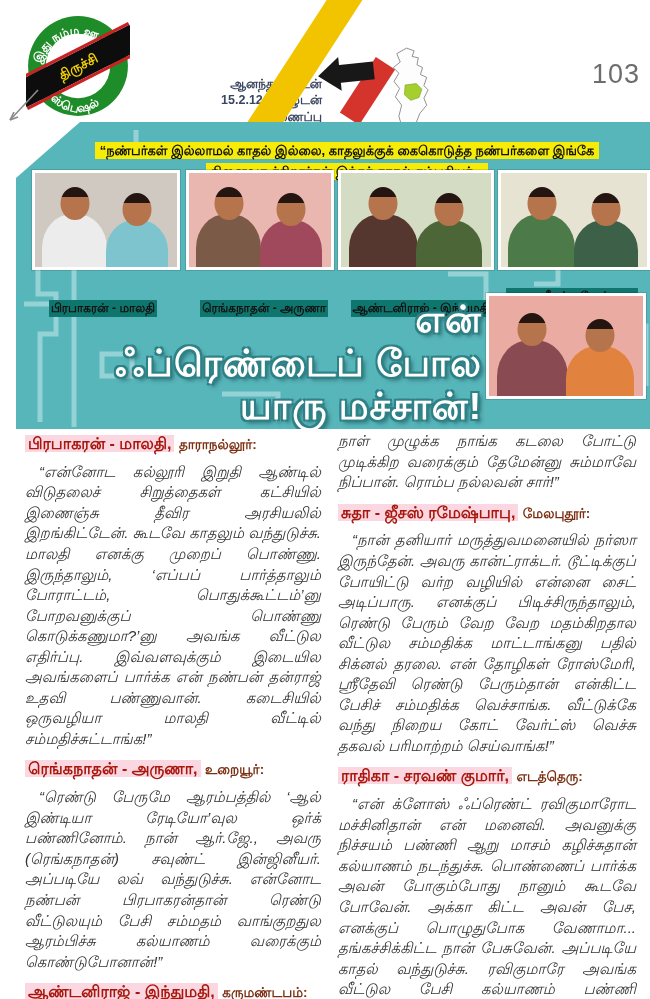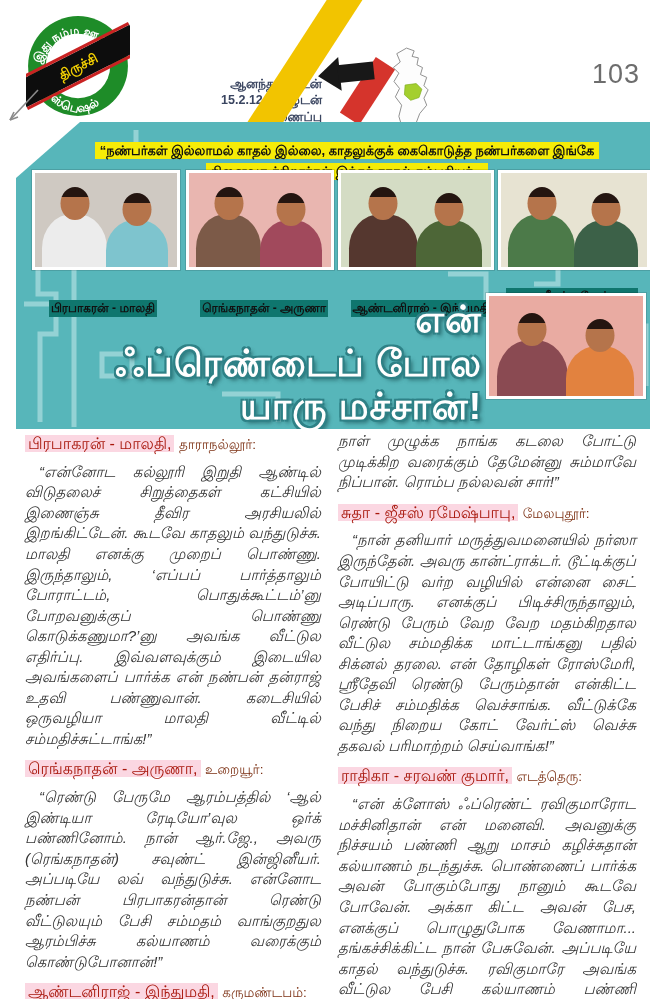--- a/index.html
+++ b/index.html
@@ -48,21 +48,21 @@
   .headline{position:absolute;left:14px;top:176px;width:452px;text-align:right;
     color:#ffffff;font-weight:bold;font-size:37px;line-height:1.18;letter-spacing:1px;
     text-shadow:2px 2px 0 #2e8186,-2px -2px 0 #2e8186,2px -2px 0 #2e8186,-2px 2px 0 #2e8186,3px 3px 4px rgba(20,70,74,.8);}
   .headline span{display:block;}
   
   .col{position:absolute;font-size:15px;line-height:1.37;color:#333;text-align:justify;}
   .col1{left:25px;top:434px;width:296px;}
   .col2{left:338px;top:431px;width:298px;}
   .col p{margin:0 0 10px;text-indent:14px;font-style:italic;}
   .col p.noindent{text-indent:0;}
-  h3.section{margin:2px 0 7px;font-size:16px;font-weight:normal;text-align:left;line-height:1.3;}
+  h3.section{margin:2px 0 7px;font-size:16px;font-weight:bold;text-align:left;line-height:1.3;}
   h3.section .name{color:#a8170c;background:#fbd7e2;padding:0 3px;}
   h3.section .place{color:#7c3013;font-size:13.5px;}
 </style>
 </head>
 <body>
 
 <div class="masthead">
 
   <svg class="logo" viewBox="0 0 100 100">
     <circle cx="50" cy="50" r="48" fill="#1e8c28"></circle>

